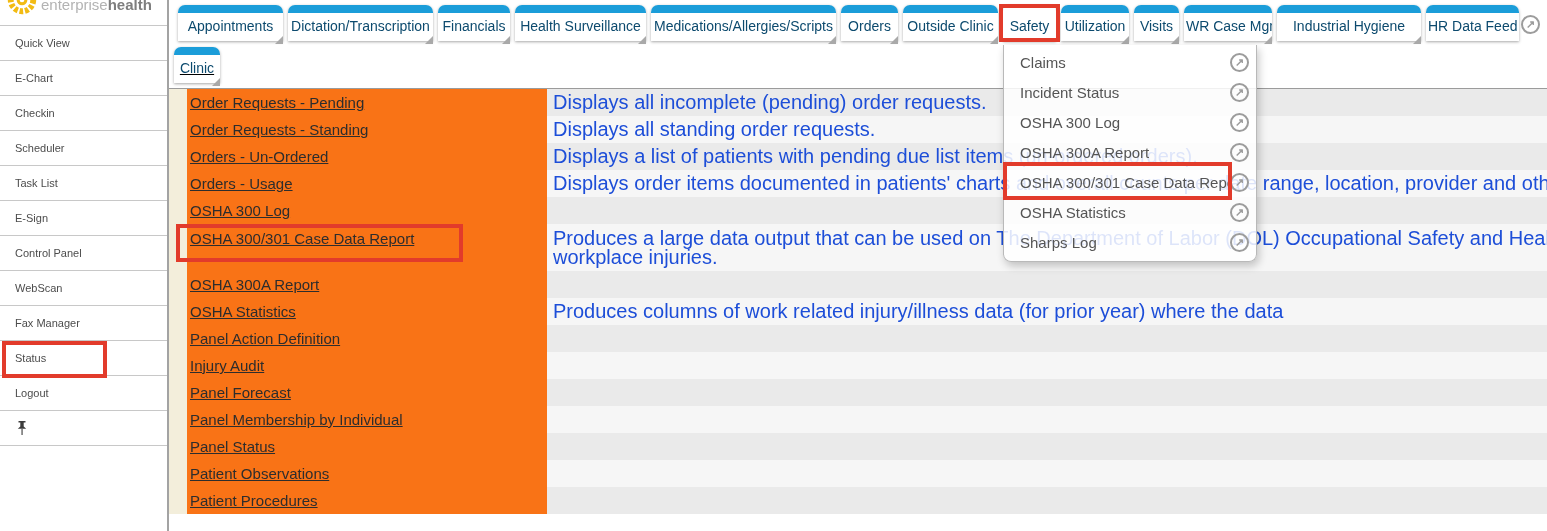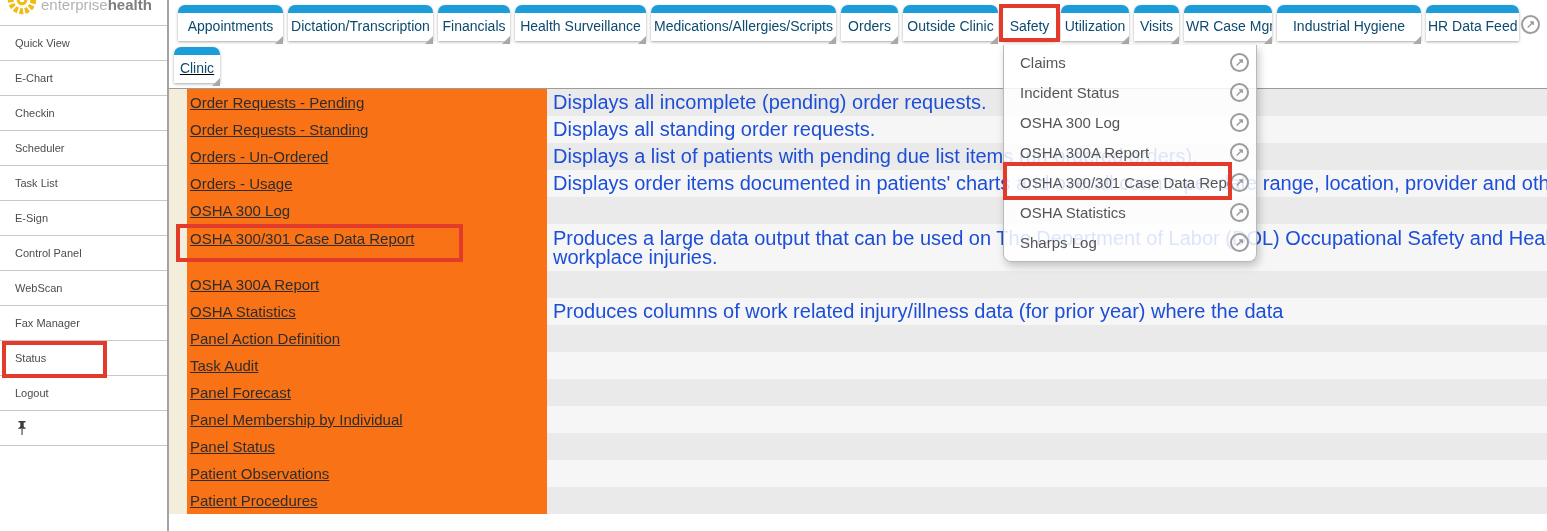--- a/index.html
+++ b/index.html
@@ -252,21 +252,21 @@
     <div class="row">
         <div class="cell-cream"></div>
         <div class="cell-link">
           <a class="rlink">Panel Action Definition</a>
         </div>
         <div class="cell-desc"></div>
       </div>
     <div class="row">
         <div class="cell-cream"></div>
         <div class="cell-link">
-          <a class="rlink">Task Audit</a>
+          <a class="rlink">Injury Audit</a>
         </div>
         <div class="cell-desc"></div>
       </div>
     <div class="row">
         <div class="cell-cream"></div>
         <div class="cell-link">
           <a class="rlink">Panel Forecast</a>
         </div>
         <div class="cell-desc"></div>
       </div>

